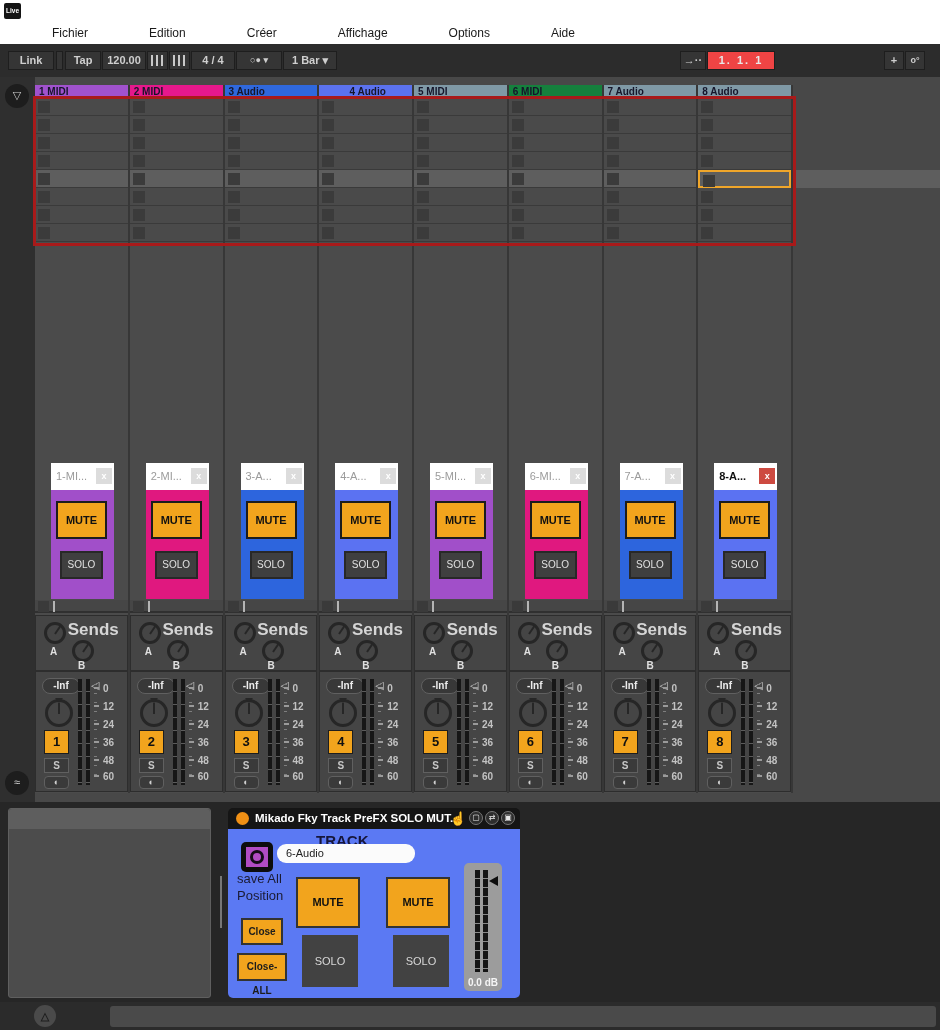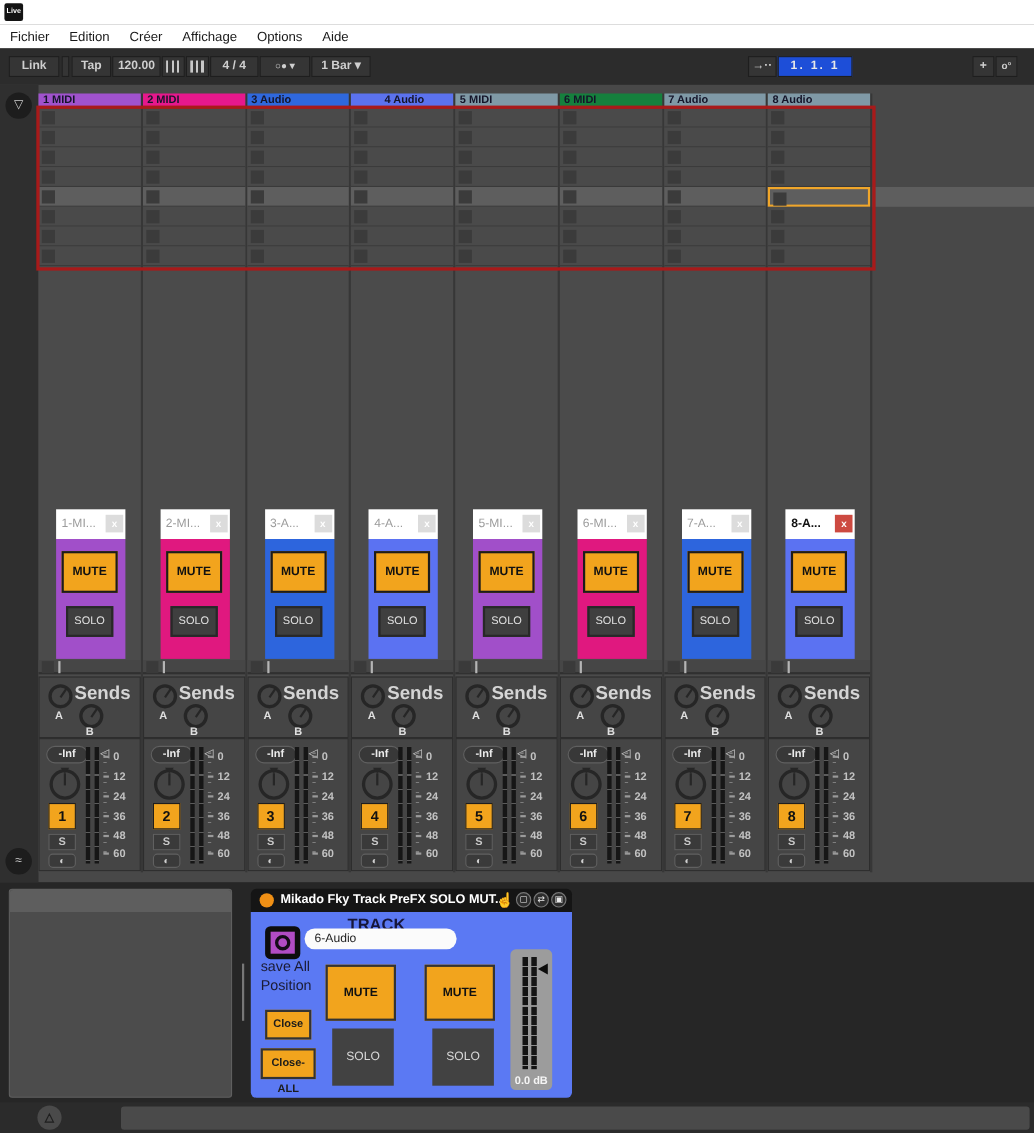--- a/index.html
+++ b/index.html
@@ -11,29 +11,29 @@
     overflow: hidden;
   }
   .abs { position: absolute; }
 
   
   .titlebar { left:0; top:0; width:940px; height:22px; background:#ffffff; }
   .live-logo { left:4px; top:3px; width:17px; height:16px; background:#141414; border-radius:2px;
                color:#fff; font-size:6.5px; font-weight:bold; text-align:center; line-height:16px; }
   .win-title { left:27px; top:0; height:22px; line-height:22px; font-size:12px; color:#9a9a9a; }
   .menubar { left:0; top:22px; width:940px; height:22px; background:#ffffff; }
-  .menu-item { display:inline-block; padding:0 9px; font-size:12px; color:#1a1a1a; line-height:22px; cursor:default; }
+  .menu-item { display:inline-block; padding:0 9px; font-size:12px; color:#1a1a1a; line-height:22px; cursor:default;margin-left:43px; }
 
   
   .transport { left:0; top:44px; width:940px; height:33px; background:#2c2c2c; }
   .tbtn { position:absolute; top:7px; height:19px; background:#353535; border:1px solid #1e1e1e;
           color:#cfcfcf; font-size:11px; font-weight:bold; text-align:center; line-height:17px; }
   .bars-icon { background-image:repeating-linear-gradient(90deg,#c8c8c8 0 2px,transparent 2px 5px);
                background-size:14px 11px; background-repeat:no-repeat; background-position:3px 3px; }
-  .pos-box { background:#1d4ed8; color:#e8e8e8; letter-spacing:2px; }
+  .pos-box { background:#ef4444; color:#e8e8e8; letter-spacing:2px; }
   .play-tri { left:806px; top:52px; width:0; height:0; border-left:15px solid #e2e2e2;
               border-top:8px solid transparent; border-bottom:8px solid transparent; }
   .stop-sq { left:830px; top:54px; width:14px; height:14px; background:#e2e2e2; }
   .rec-cir { left:852px; top:53px; width:15px; height:15px; border-radius:50%; background:#e2e2e2; }
   .dim-arrow { left:925px; top:51px; color:#7a7a7a; font-size:14px; }
 
   
   .session-bg { left:0; top:77px; width:940px; height:725px; background:#484848; }
   .gutter { left:0; top:77px; width:35px; height:725px; background:#2f2f2f; }
   .gut-circle { width:24px; height:24px; border-radius:50%; background:#1d1d1d; color:#cfcfcf;

